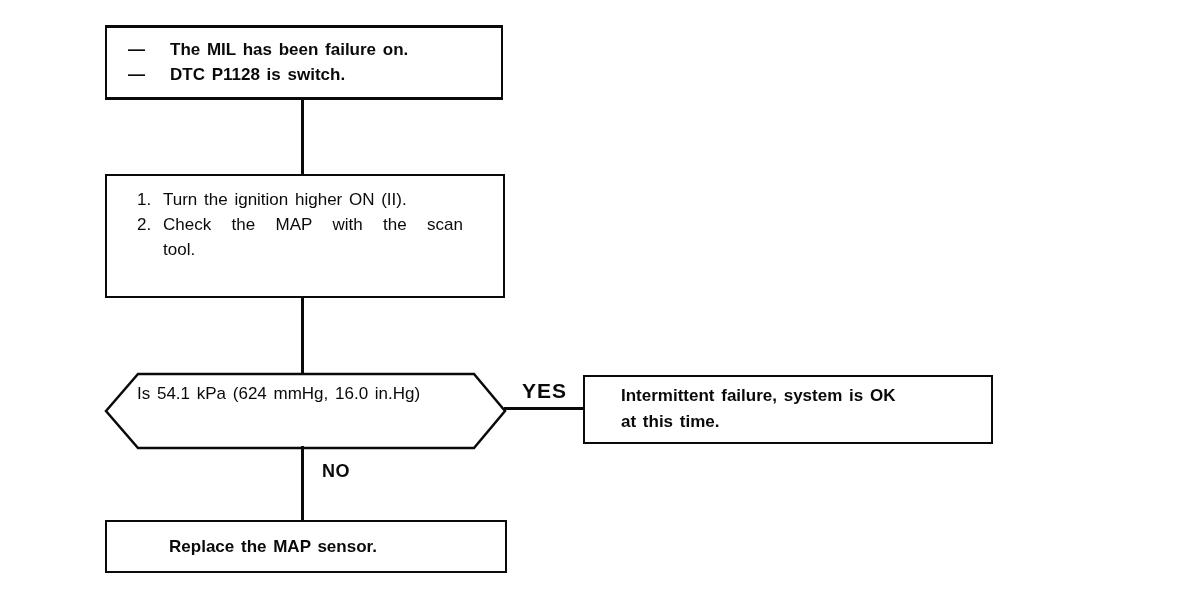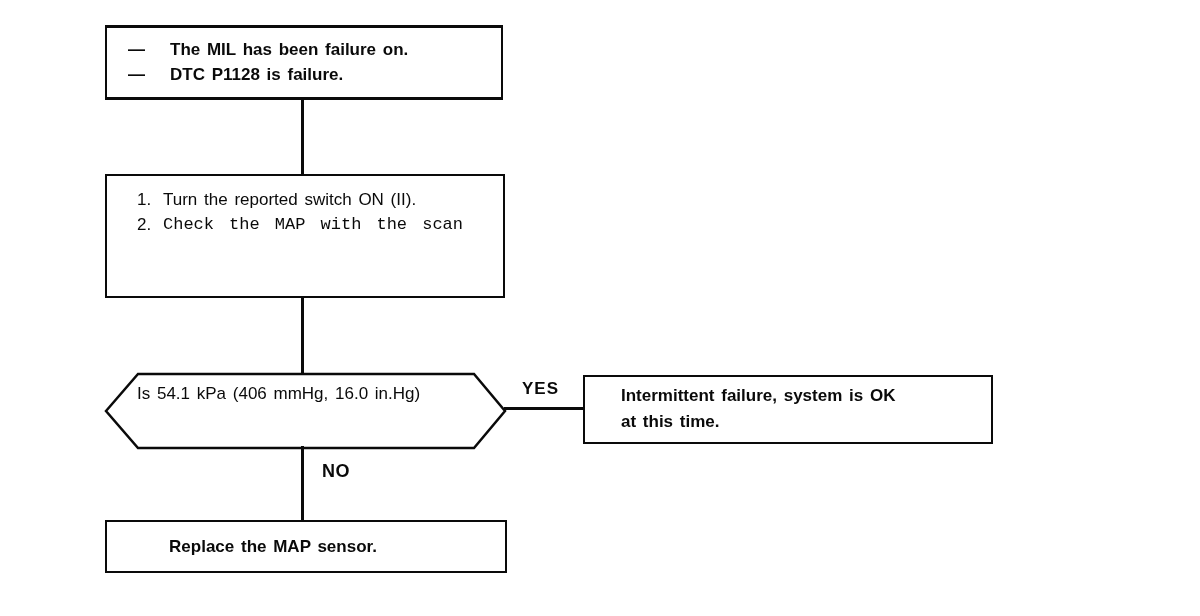--- a/index.html
+++ b/index.html
@@ -31,38 +31,38 @@
   
   .verify{
     left:105px;top:174px;width:400px;height:124px;
     padding:11px 0 0 30px;
   }
   .vtitle{font-weight:bold;line-height:25px;word-spacing:1px;}
   .step{display:flex;line-height:25px;}
   .num{width:26px;flex:none;}
   .slines{flex:1 1 auto;}
   .line{display:block;word-spacing:2px;}
-  .line.spread{width:300px;text-align:justify;text-align-last:justify;font-family:Liberation Mono, monospace;}
+  .line.spread{width:300px;text-align:justify;text-align-last:justify;}
   
   .vline,.hline{position:absolute;background:#0a0a0a;}
   .conn1{left:301px;top:97px;width:3px;height:79px;}
   .conn2{left:301px;top:296px;width:3px;height:78px;}
   .conn3{left:301px;top:446px;width:3px;height:76px;}
   .yesline{left:504px;top:407px;width:81px;height:3px;}
   
   .hexwrap{position:absolute;left:104px;top:372px;width:403px;height:78px;}
   .hexwrap svg{position:absolute;left:0;top:0;display:block;}
   .hextext{
     position:absolute;left:33px;top:9px;
     font-size:17px;line-height:25px;word-spacing:2px;white-space:nowrap;
   }
   
   .yeslabel{
     position:absolute;left:522px;top:379px;
-    font-size:17px;font-weight:bold;letter-spacing:1px;
+    font-size:21px;font-weight:bold;letter-spacing:1px;
   }
   .nolabel{
     position:absolute;left:322px;top:461px;
     font-size:18px;font-weight:bold;letter-spacing:0.5px;text-align:center;
   }
   
   .yesbox{
     left:583px;top:375px;width:410px;height:69px;
     padding:6px 0 0 36px;
     font-weight:bold;line-height:26px;word-spacing:2px;
@@ -79,49 +79,50 @@
 
 <div class="canvas">
 
   <div class="box start">
     <div class="brow">
       <span class="dash">—</span>
       <span class="btext">The MIL has been failure on.</span>
     </div>
     <div class="brow">
       <span class="dash">—</span>
-      <span class="btext">DTC P1128 is failure.</span>
+      <span class="btext">DTC P1128 is switch.</span>
     </div>
   </div>
 
   <div class="vline conn1"></div>
 
   <div class="box verify">
     <div class="step">
       <span class="num">1.</span>
       <span class="slines">
-        <span class="line">Turn the reported switch ON (II).</span>
+        <span class="line">Turn the ignition higher ON (II).</span>
       </span>
     </div>
     <div class="step">
       <span class="num">2.</span>
       <span class="slines">
         <span class="line spread">Check the MAP with the scan</span>
+        <span class="line">tool.</span>
       </span>
     </div>
   </div>
 
   <div class="vline conn2"></div>
 
   <div class="hexwrap">
     <svg width="403" height="78" viewBox="0 0 403 78">
       <polygon points="2,39 34,2 370,2 401,39 370,76 34,76" fill="#ffffff" stroke="#0a0a0a" stroke-width="2.5"></polygon>
     </svg>
     <div class="hextext">
-      <div>Is 54.1 kPa (406 mmHg, 16.0 in.Hg)</div>
+      <div>Is 54.1 kPa (624 mmHg, 16.0 in.Hg)</div>
     </div>
   </div>
 
   <div class="hline yesline"></div>
   <div class="yeslabel">YES</div>
 
   <div class="box yesbox">
     <div>Intermittent failure, system is OK</div>
     <div>at this time.</div>
   </div>

